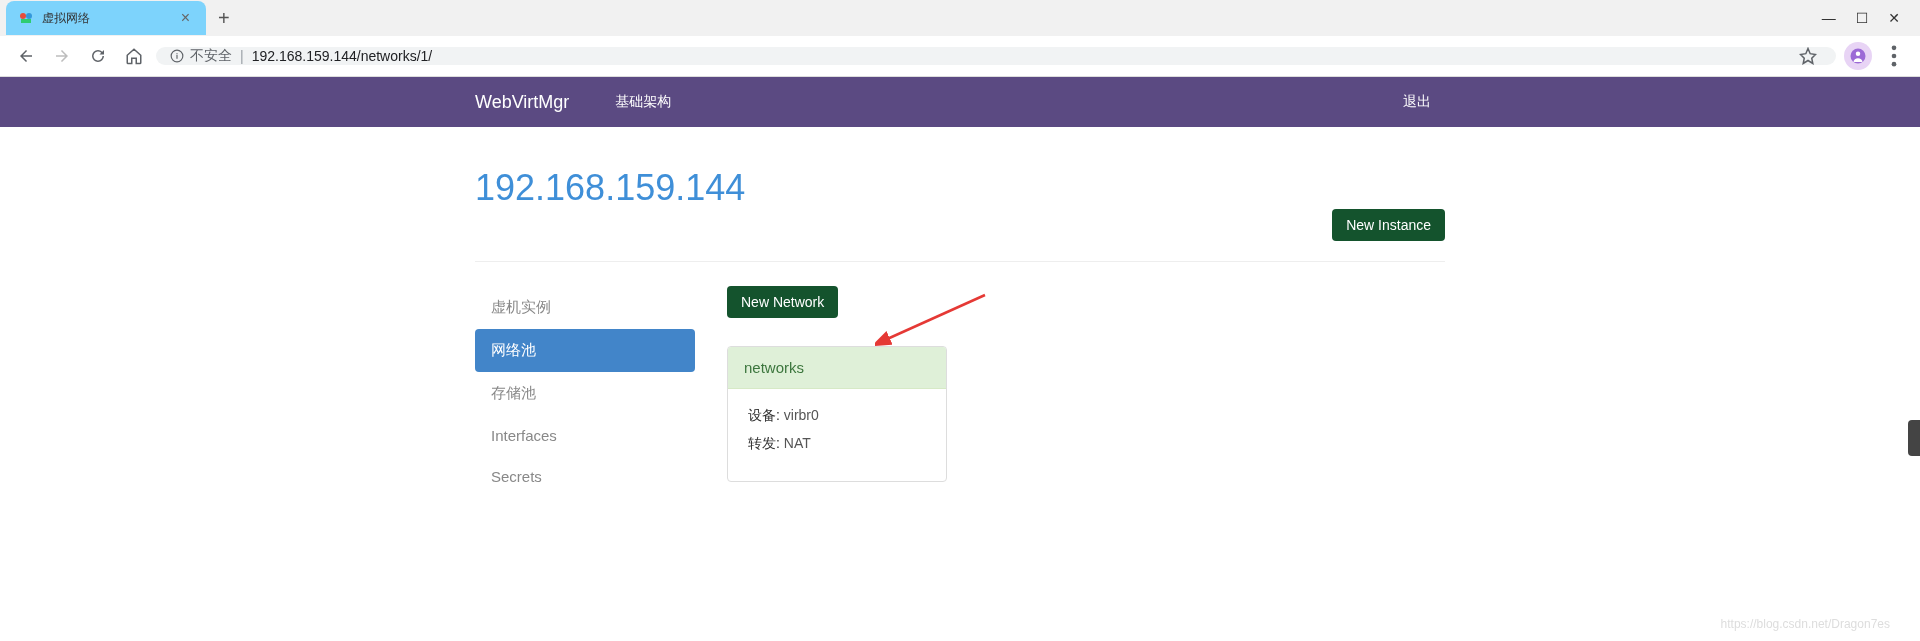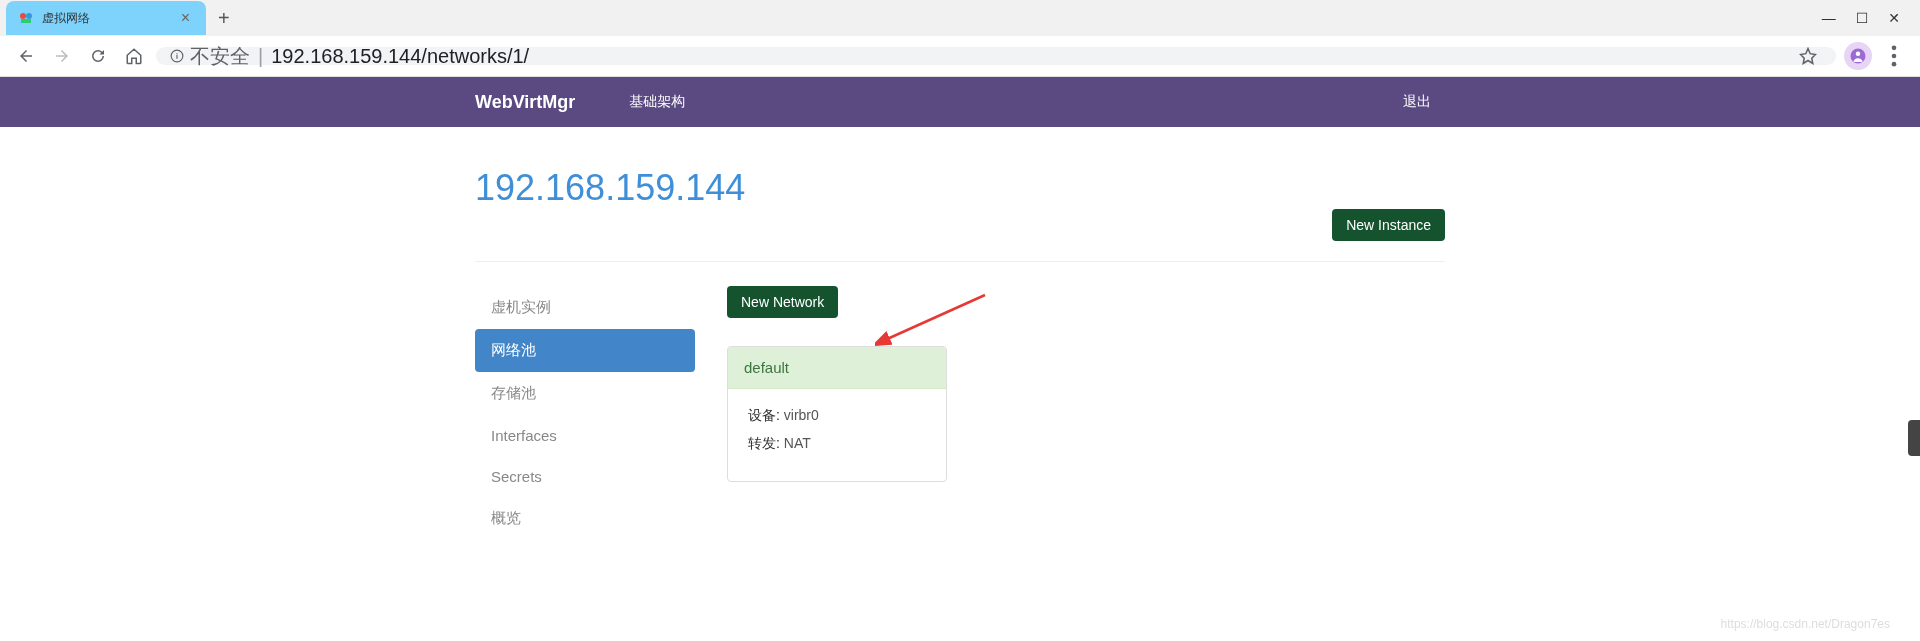--- a/index.html
+++ b/index.html
@@ -15,34 +15,34 @@
     .tab-close { color: #666; font-size: 16px; cursor: pointer; padding: 0 4px; }
     .new-tab { color: #555; font-size: 20px; padding: 0 12px; cursor: pointer; }
     .window-controls { margin-left: auto; display: flex; gap: 20px; padding: 0 20px; color: #333; }
     .window-controls span { cursor: pointer; font-size: 14px; }
 
     .address-bar { display: flex; align-items: center; height: 40px; padding: 0 12px; gap: 8px; }
     .nav-btn { width: 28px; height: 28px; display: flex; align-items: center; justify-content: center; color: #5f6368; cursor: pointer; border-radius: 50%; }
     .nav-btn.disabled { color: #bdbdbd; }
     .nav-btn svg { width: 18px; height: 18px; }
     .home-btn svg { width: 18px; height: 18px; }
-    .url-bar { flex: 1; display: flex; align-items: center; height: 18px; background: #f1f3f4; border-radius: 15px; padding: 0 14px; color: #5f6368; font-size: 20px; text-align: center; }
+    .url-bar { flex: 1; display: flex; align-items: center; height: 18px; background: #f1f3f4; border-radius: 15px; padding: 0 14px; color: #5f6368; font-size: 14px; text-align: center; }
     .url-insecure { display: flex; align-items: center; gap: 6px; }
     .url-insecure svg { width: 14px; height: 14px; }
     .url-sep { margin: 0 8px; color: #9aa0a6; }
     .url-text { color: #202124; }
     .star-btn { margin-left: auto; }
     .profile-btn { width: 28px; height: 28px; border-radius: 50%; background: #e8d4f5; display: flex; align-items: center; justify-content: center; cursor: pointer; }
     .profile-btn svg { width: 18px; height: 18px; }
     .menu-btn { width: 28px; height: 28px; display: flex; align-items: center; justify-content: center; color: #5f6368; cursor: pointer; }
 
     
     .app-navbar { background: #5b4a82; height: 50px; display: flex; align-items: center; justify-content: center; }
     .app-navbar-inner { width: 970px; display: flex; align-items: center; }
-    .brand { color: #fff; font-size: 18px; font-weight: 700; margin-right: 40px; }
+    .brand { color: #fff; font-size: 18px; font-weight: 400; margin-right: 32px; }
     .nav-link { color: #fff; font-size: 14px; padding: 0 14px; cursor: pointer; }
     .nav-right { margin-left: auto; }
 
     
     .page { width: 970px; margin: 0 auto; padding-top: 40px; position: relative; }
     .page-header { display: flex; align-items: flex-start; padding-bottom: 20px; border-bottom: 1px solid #eee; flex-direction: column; }
     .page-title { color: #3f8fd8; font-size: 36px; font-weight: 400; }
     .btn-green { background: #14532d; color: #fff; border: none; border-radius: 4px; padding: 8px 14px; font-size: 14px; cursor: pointer; }
     .page-header .btn-green { margin-left: auto; }
 
@@ -161,30 +161,29 @@
     <button class="btn-green">New Instance</button>
   </div>
 
   <div class="page-body">
     <div class="sidebar">
       <div class="sidebar-item">虚机实例</div>
       <div class="sidebar-item active">网络池</div>
       <div class="sidebar-item">存储池</div>
       <div class="sidebar-item">Interfaces</div>
       <div class="sidebar-item">Secrets</div>
-      <div class="sidebar-item">概览</div>
     </div>
 
     <div class="content">
       <div class="content-header">
         <button class="btn-green">New Network</button>
       </div>
 
       <div class="panel">
-        <div class="panel-heading">default</div>
+        <div class="panel-heading">networks</div>
         <div class="panel-body">
           <p>
             <span class="label">设备:</span>
             <span>virbr0</span>
           </p>
           <p>
             <span class="label">转发:</span>
             <span>NAT</span>
           </p>
         </div>

